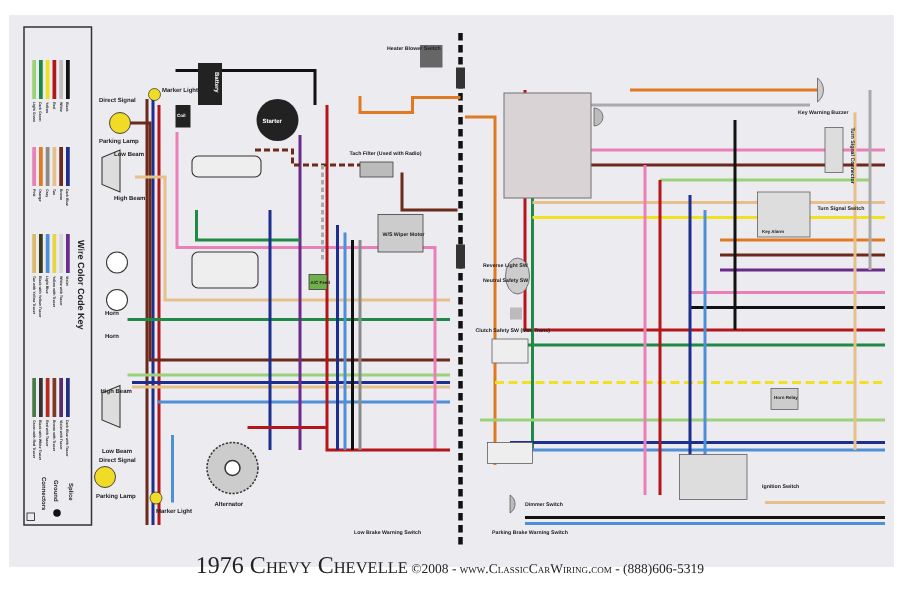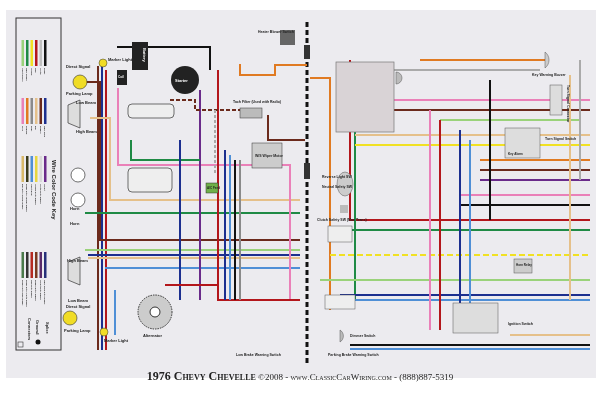--- a/index.html
+++ b/index.html
@@ -2,21 +2,21 @@
 <html><head>
 <meta charset="utf-8">
 <style>
   html,body{margin:0;padding:0;background:#fff;}
   body{width:600px;height:400px;overflow:hidden;font-family:"Liberation Sans",sans-serif;}
   #poster{position:absolute;left:6px;top:10px;width:590px;height:368px;background:#ecebef;}
   #wiring{position:absolute;left:0;top:0;width:600px;height:400px;}
   .lbl{font-family:"Liberation Sans",sans-serif;font-weight:bold;fill:#222;}
   .key-box{fill:none;stroke:#333;stroke-width:1;}
   #footer{position:absolute;left:0;top:369px;width:600px;text-align:center;font-family:"Liberation Serif",serif;font-size:9px;color:#222;}
-  #footer .t{font-weight:bold;font-size:12px;font-variant:small-caps;}
+  #footer .t{font-weight:normal;font-size:16px;font-variant:small-caps;}
   #footer .s{font-variant:small-caps;}
 </style>
 </head>
 <body>
 
 <div id="poster"></div>
 
 <svg id="wiring" viewBox="0 0 600 400" xmlns="http://www.w3.org/2000/svg">
 
   <g>
@@ -214,14 +214,14 @@
     <text class="lbl" font-size="3.5" x="508" y="325">Ignition Switch</text>
   </g>
 </svg>
 
 <div id="footer">
   <span class="t">1976 Chevy Chevelle</span>
   <span class="s">©2008</span>
   <span> - </span>
   <span class="s">www.ClassicCarWiring.com</span>
   <span> - </span>
-  <span>(888)887-5319</span>
+  <span>(888)606-5319</span>
 </div>
 
 </body></html>

